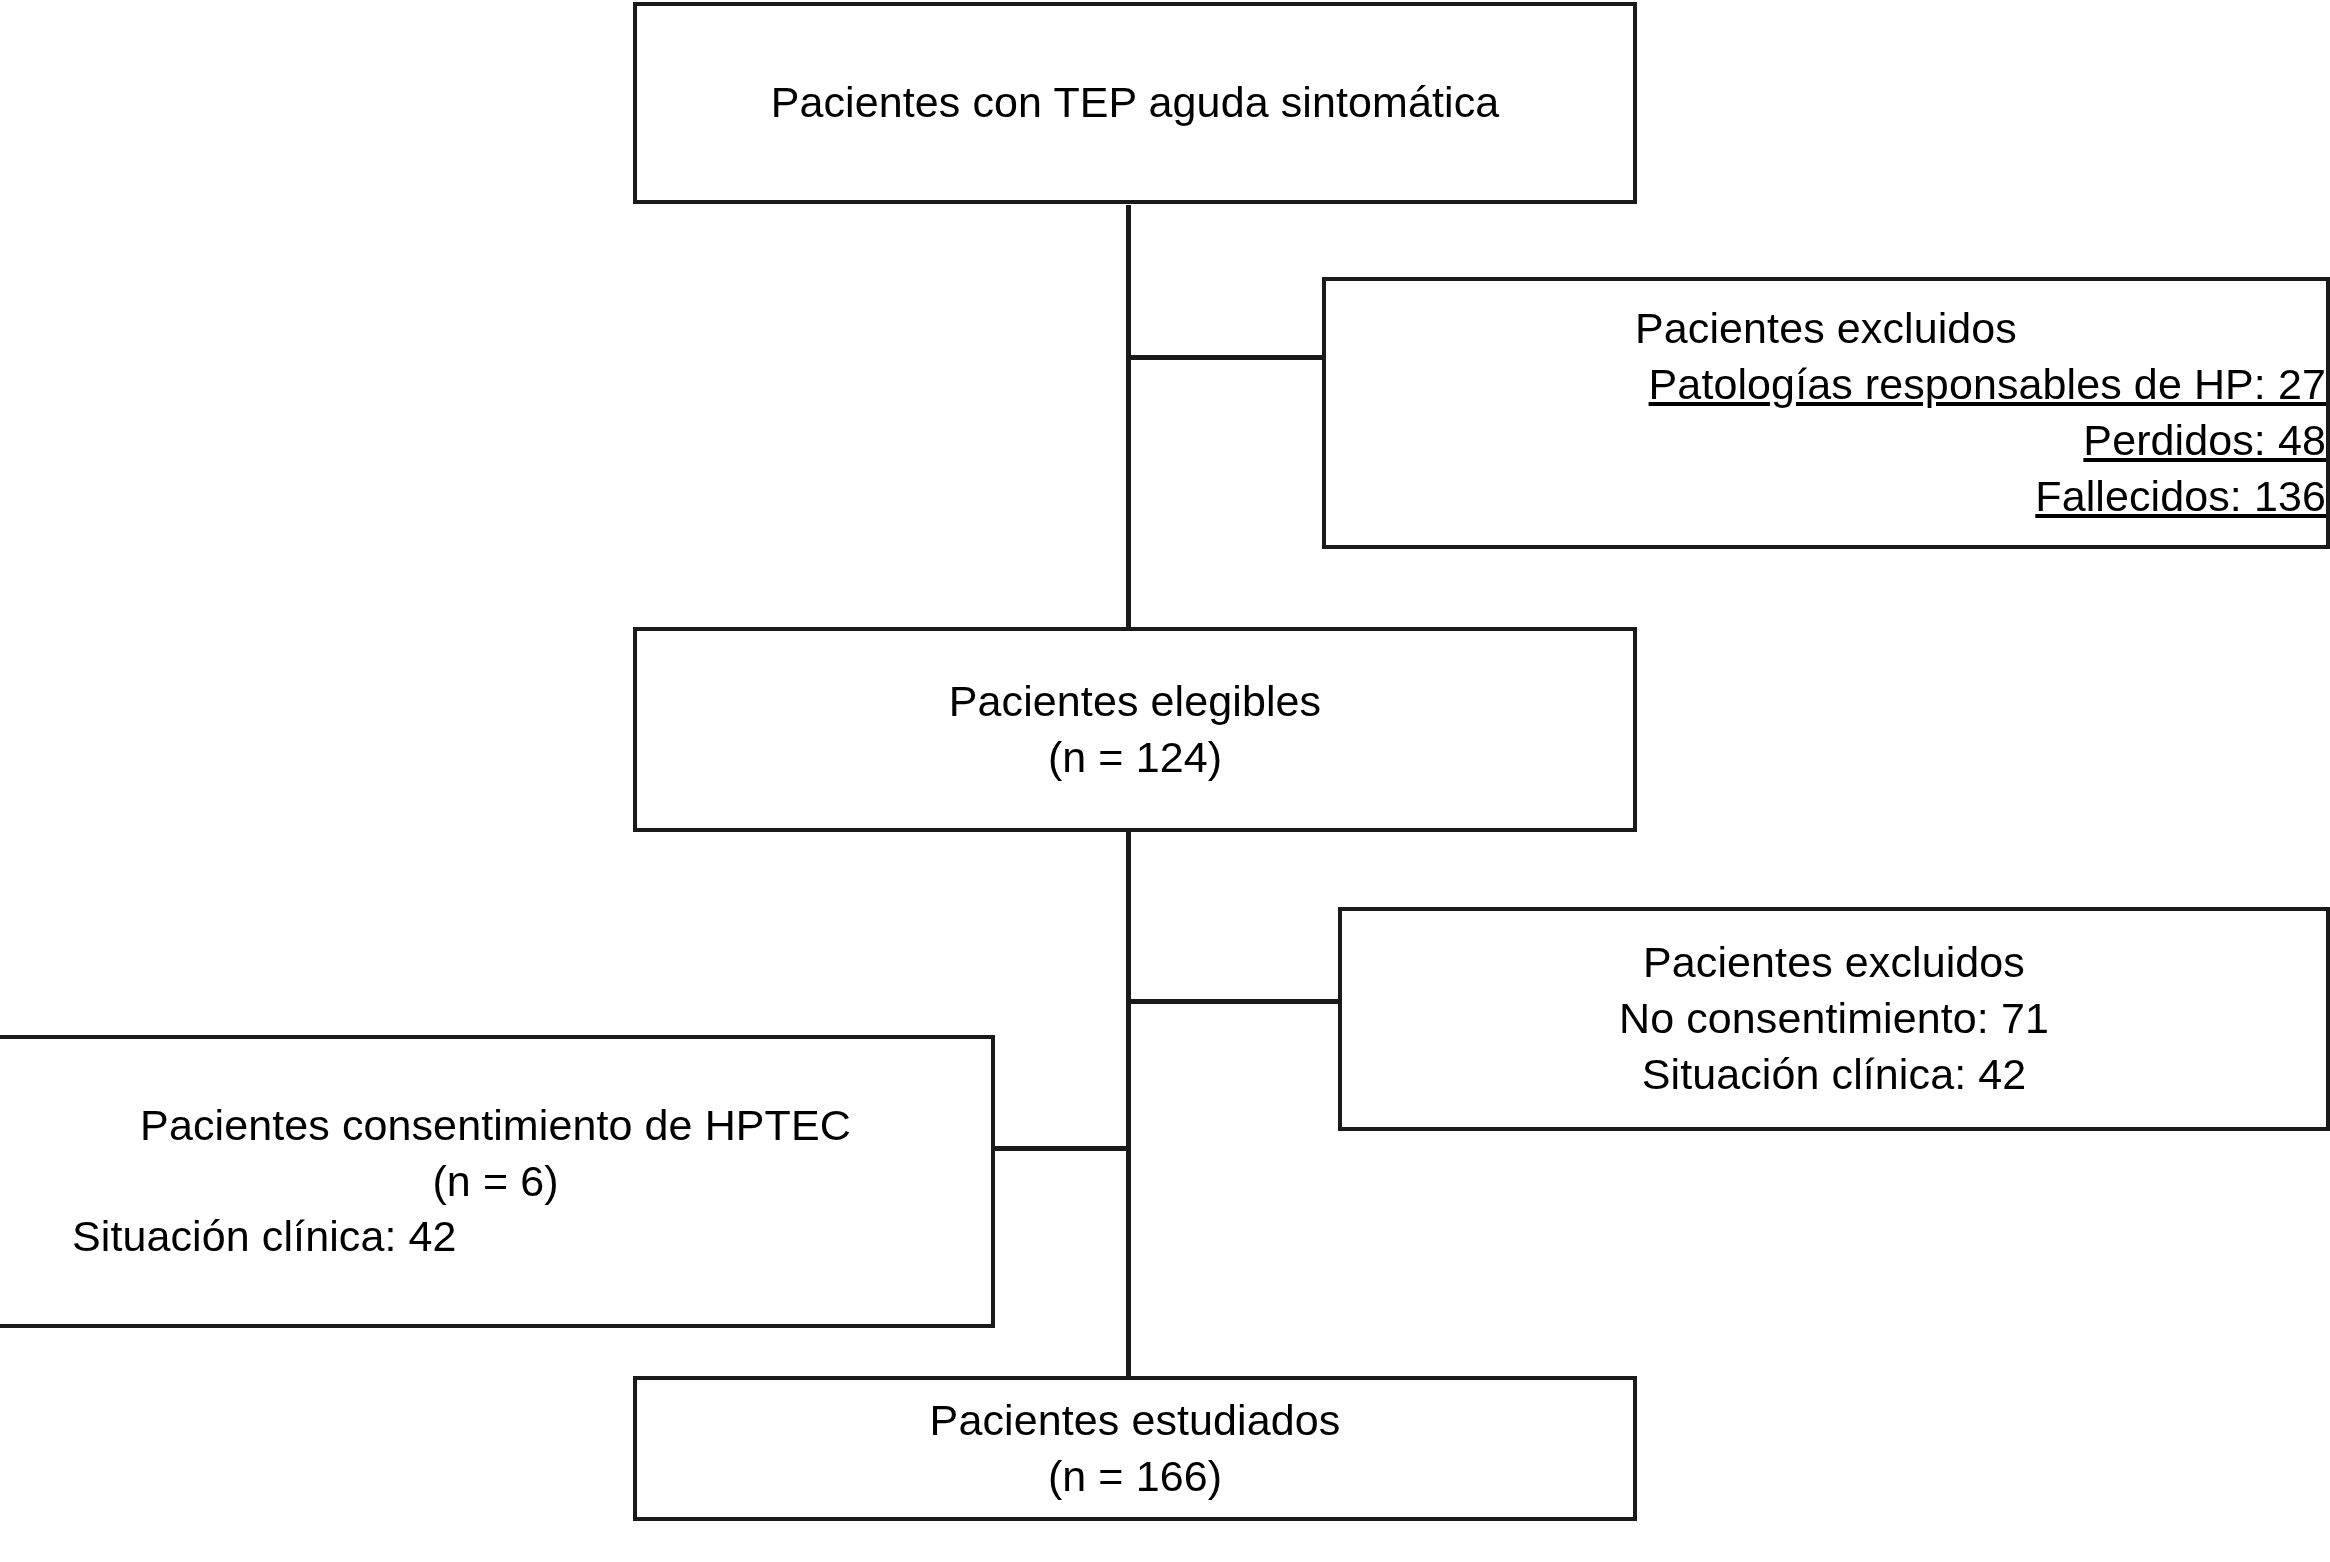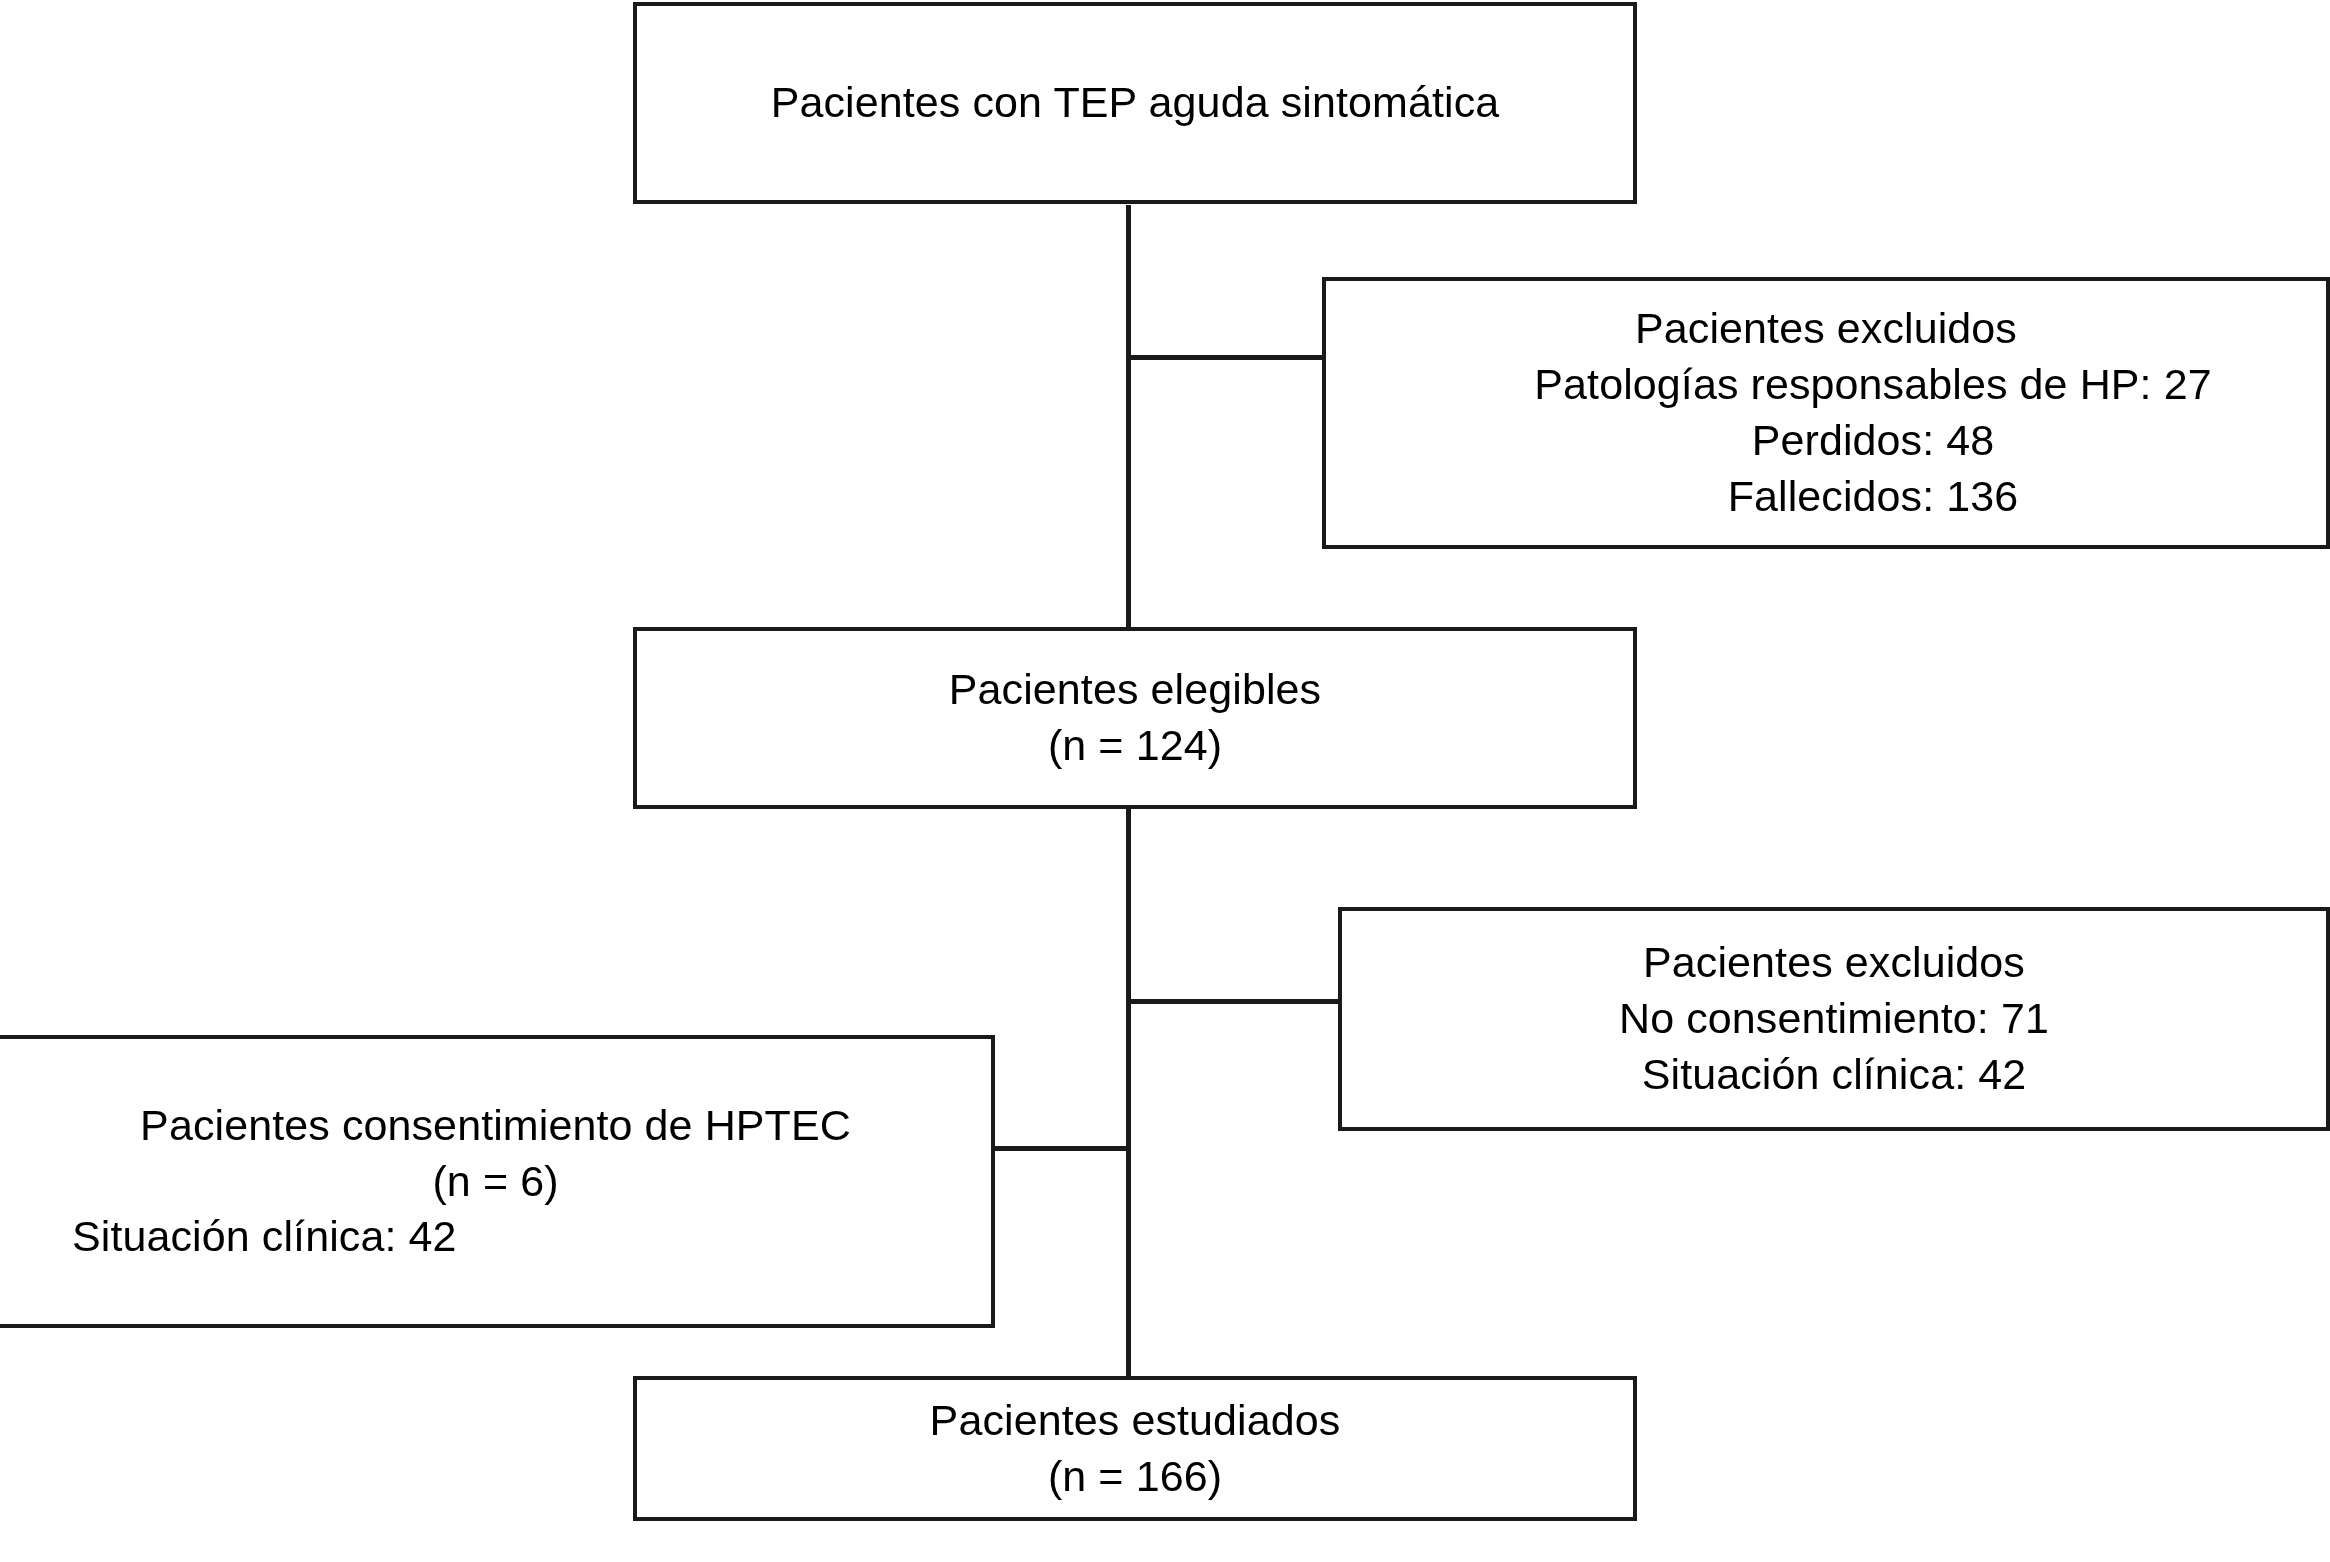--- a/index.html
+++ b/index.html
@@ -28,21 +28,21 @@
     justify-content: center;
     z-index: 3;
   }
   .node-line {
     font-size: 43px;
     line-height: 1.30;
     white-space: pre;
     letter-spacing: 0.1px;
   }
   .ctr { text-align: center; }
-  .lft { text-align: center; padding-left: 94px; }
+  .lft { text-align: right; padding-left: 94px; text-decoration: underline; }
   .lft-edge { text-align: left; padding-left: 72px; }
 
   .connector {
     position: absolute;
     background: #1a1a1a;
     z-index: 1;
   }
   .v-line { width: 4.8px; }
   .h-line { height: 4.8px; }
 </style>
@@ -63,21 +63,21 @@
     <div class="node-line ctr">Pacientes con TEP aguda sintomática</div>
   </div>
 
   <div class="node-box" style="left:1322px; top:277px; width:1008px; height:272px;">
     <div class="node-line ctr">Pacientes excluidos</div>
     <div class="node-line lft">Patologías responsables de HP: 27</div>
     <div class="node-line lft">Perdidos: 48</div>
     <div class="node-line lft">Fallecidos: 136</div>
   </div>
 
-  <div class="node-box" style="left:633px; top:627px; width:1004px; height:182px;">
+  <div class="node-box" style="left:633px; top:627px; width:1004px; height:205px;">
     <div class="node-line ctr">Pacientes elegibles</div>
     <div class="node-line ctr">(n = 124)</div>
   </div>
 
   <div class="node-box" style="left:1338px; top:907px; width:992px; height:224px;">
     <div class="node-line ctr">Pacientes excluidos</div>
     <div class="node-line ctr">No consentimiento: 71</div>
     <div class="node-line ctr">Situación clínica: 42</div>
   </div>
 

